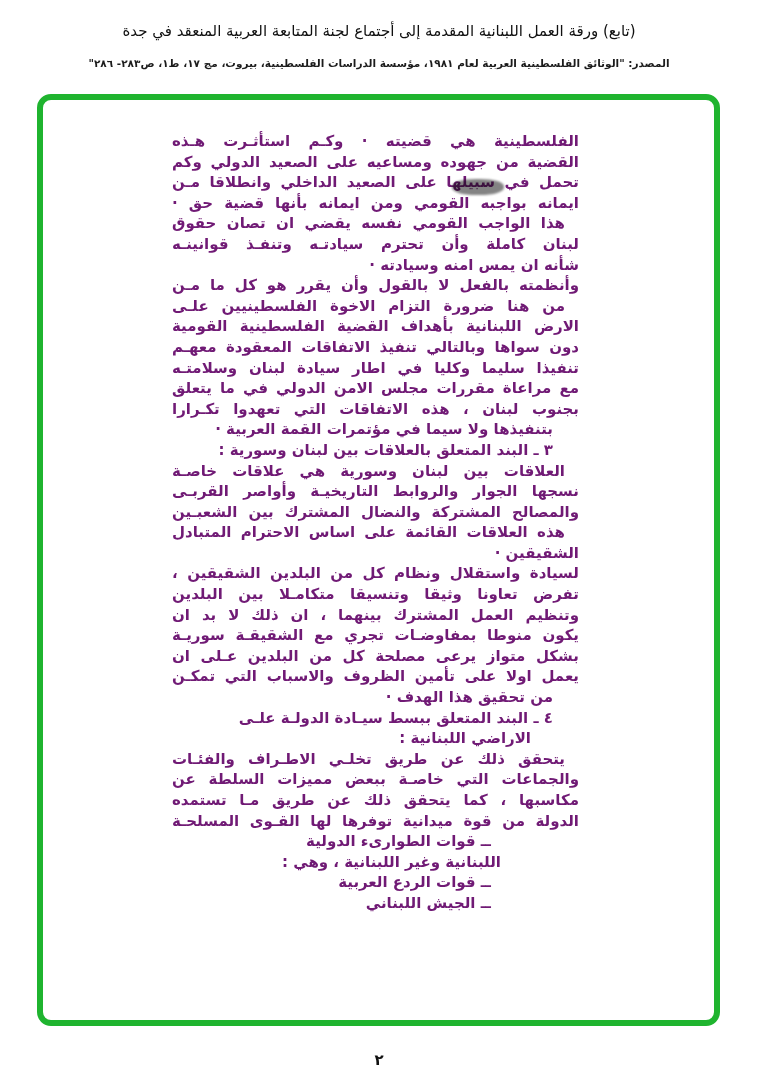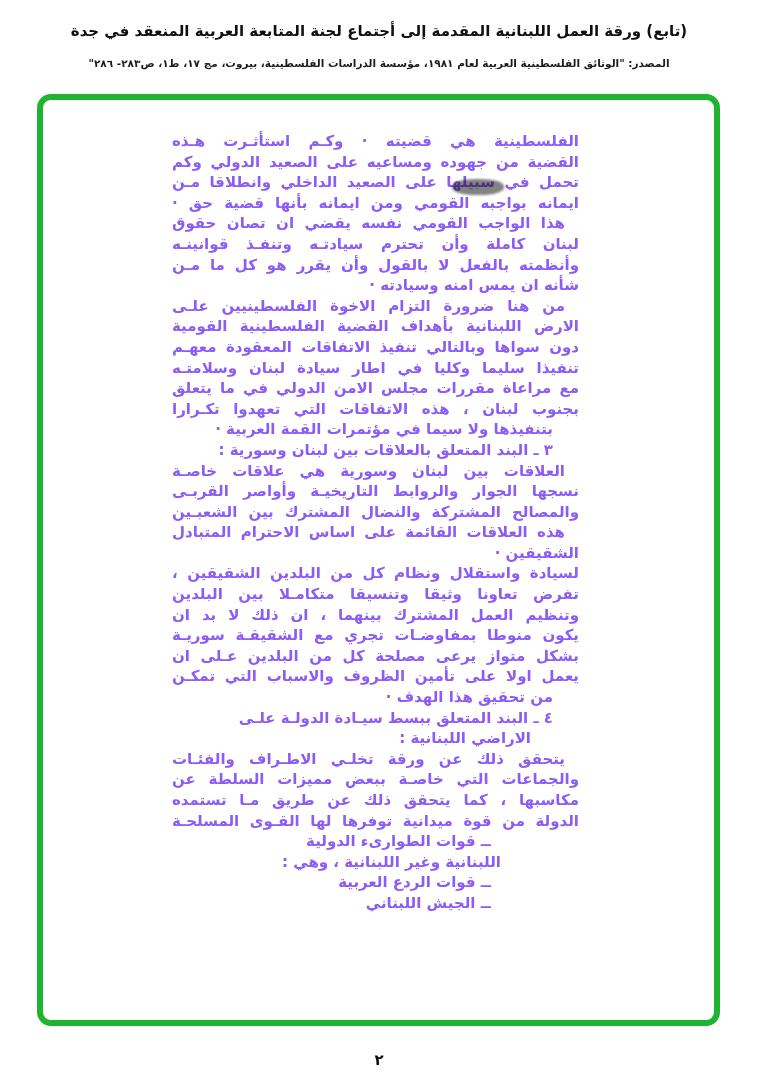--- a/index.html
+++ b/index.html
@@ -7,41 +7,41 @@
     position:relative;
     width:758px;height:1078px;
     background:#ffffff;
     font-family:"DejaVu Sans", sans-serif;
     color:#141414;
     overflow:hidden;
   }
   .hdr-title{
     position:absolute;top:22px;left:0;width:758px;
     text-align:center;direction:rtl;
-    font-size:15px;font-weight:700;color:#101010;
+    font-size:15px;font-weight:400;color:#101010;
   }
   .hdr-source{
     position:absolute;top:57px;left:0;width:758px;
     text-align:center;direction:rtl;
     font-size:10.5px;font-weight:700;color:#1c1c1c;
   }
   .frame{
     position:absolute;left:37px;top:94px;
     width:683px;height:932px;
     border:6px solid #1fb42f;
     border-radius:14px;
     box-sizing:border-box;
     background:transparent;
   }
   .body-text{
     position:absolute;left:172px;top:131px;width:407px;
     direction:rtl;
     font-size:15px;font-weight:700;
     line-height:20.6px;
-    color:#8b5cf6;
+    color:#701a75;
   }
   .ln{min-height:20.6px;white-space:normal;}
   .j  {text-align:justify;text-align-last:justify;}
   .jr {text-align:justify;text-align-last:justify;padding-right:14px;}
   .r  {text-align:right;}
   .r2 {padding-right:26px;}
   .h  {text-align:right;padding-right:26px;}
   .hb {text-align:right;padding-right:48px;}
   .ins{text-align:right;padding-right:78px;}
   .li {text-align:right;padding-right:88px;}
@@ -68,22 +68,22 @@
 
   <div class="frame"></div>
 
   <div class="body-text">
       <div class="ln j">الفلسطينية هي قضيته · وكـم استأثـرت هـذه</div>
       <div class="ln j">القضية من جهوده ومساعيه على الصعيد الدولي وكم</div>
       <div class="ln j">تحمل في سبيلها على الصعيد الداخلي وانطلاقا مـن</div>
       <div class="ln j">ايمانه بواجبه القومي ومن ايمانه بأنها قضية حق ·</div>
       <div class="ln jr">هذا الواجب القومي نفسه يقضي ان تصان حقوق</div>
       <div class="ln j">لبنان كاملة وأن تحترم سيادتـه وتنفـذ قوانينـه</div>
+      <div class="ln r">شأنه ان يمس امنه وسيادته ·</div>
       <div class="ln j">وأنظمته بالفعل لا بالقول وأن يقرر هو كل ما مـن</div>
-      <div class="ln r">شأنه ان يمس امنه وسيادته ·</div>
       <div class="ln jr">من هنا ضرورة التزام الاخوة الفلسطينيين علـى</div>
       <div class="ln j">الارض اللبنانية بأهداف القضية الفلسطينية القومية</div>
       <div class="ln j">دون سواها وبالتالي تنفيذ الاتفاقات المعقودة معهـم</div>
       <div class="ln j">تنفيذا سليما وكليا في اطار سيادة لبنان وسلامتـه</div>
       <div class="ln j">مع مراعاة مقررات مجلس الامن الدولي في ما يتعلق</div>
       <div class="ln j">بجنوب لبنان ، هذه الاتفاقات التي تعهدوا تكـرارا</div>
       <div class="ln r2">بتنفيذها ولا سيما في مؤتمرات القمة العربية ·</div>
       <div class="ln h">٣ ـ البند المتعلق بالعلاقات بين لبنان وسورية :</div>
       <div class="ln jr">العلاقات بين لبنان وسورية هي علاقات خاصـة</div>
       <div class="ln j">نسجها الجوار والروابط التاريخيـة وأواصر القربـى</div>
@@ -92,21 +92,21 @@
       <div class="ln r">الشقيقين ·</div>
       <div class="ln j">لسيادة واستقلال ونظام كل من البلدين الشقيقين ،</div>
       <div class="ln j">تفرض تعاونا وثيقا وتنسيقا متكامـلا بين البلدين</div>
       <div class="ln j">وتنظيم العمل المشترك بينهما ، ان ذلك لا بد ان</div>
       <div class="ln j">يكون منوطا بمفاوضـات تجري مع الشقيقـة سوريـة</div>
       <div class="ln j">بشكل متواز يرعى مصلحة كل من البلدين عـلى ان</div>
       <div class="ln j">يعمل اولا على تأمين الظروف والاسباب التي تمكـن</div>
       <div class="ln r2">من تحقيق هذا الهدف ·</div>
       <div class="ln h">٤ ـ البند المتعلق ببسط سيـادة الدولـة علـى</div>
       <div class="ln hb">الاراضي اللبنانية :</div>
-      <div class="ln jr">يتحقق ذلك عن ورقة تخلـي الاطـراف والفئـات</div>
+      <div class="ln jr">يتحقق ذلك عن طريق تخلـي الاطـراف والفئـات</div>
       <div class="ln j">والجماعات التي خاصـة ببعض مميزات السلطة عن</div>
       <div class="ln j">مكاسبها ، كما يتحقق ذلك عن طريق مـا تستمده</div>
       <div class="ln j">الدولة من قوة ميدانية توفرها لها القـوى المسلحـة</div>
       <div class="ln li">ــ قوات الطوارىء الدولية</div>
       <div class="ln ins">اللبنانية وغير اللبنانية ، وهي :</div>
       <div class="ln li">ــ قوات الردع العربية</div>
       <div class="ln li">ــ الجيش اللبناني</div>
     </div>
 
   <div class="smudge"></div>

